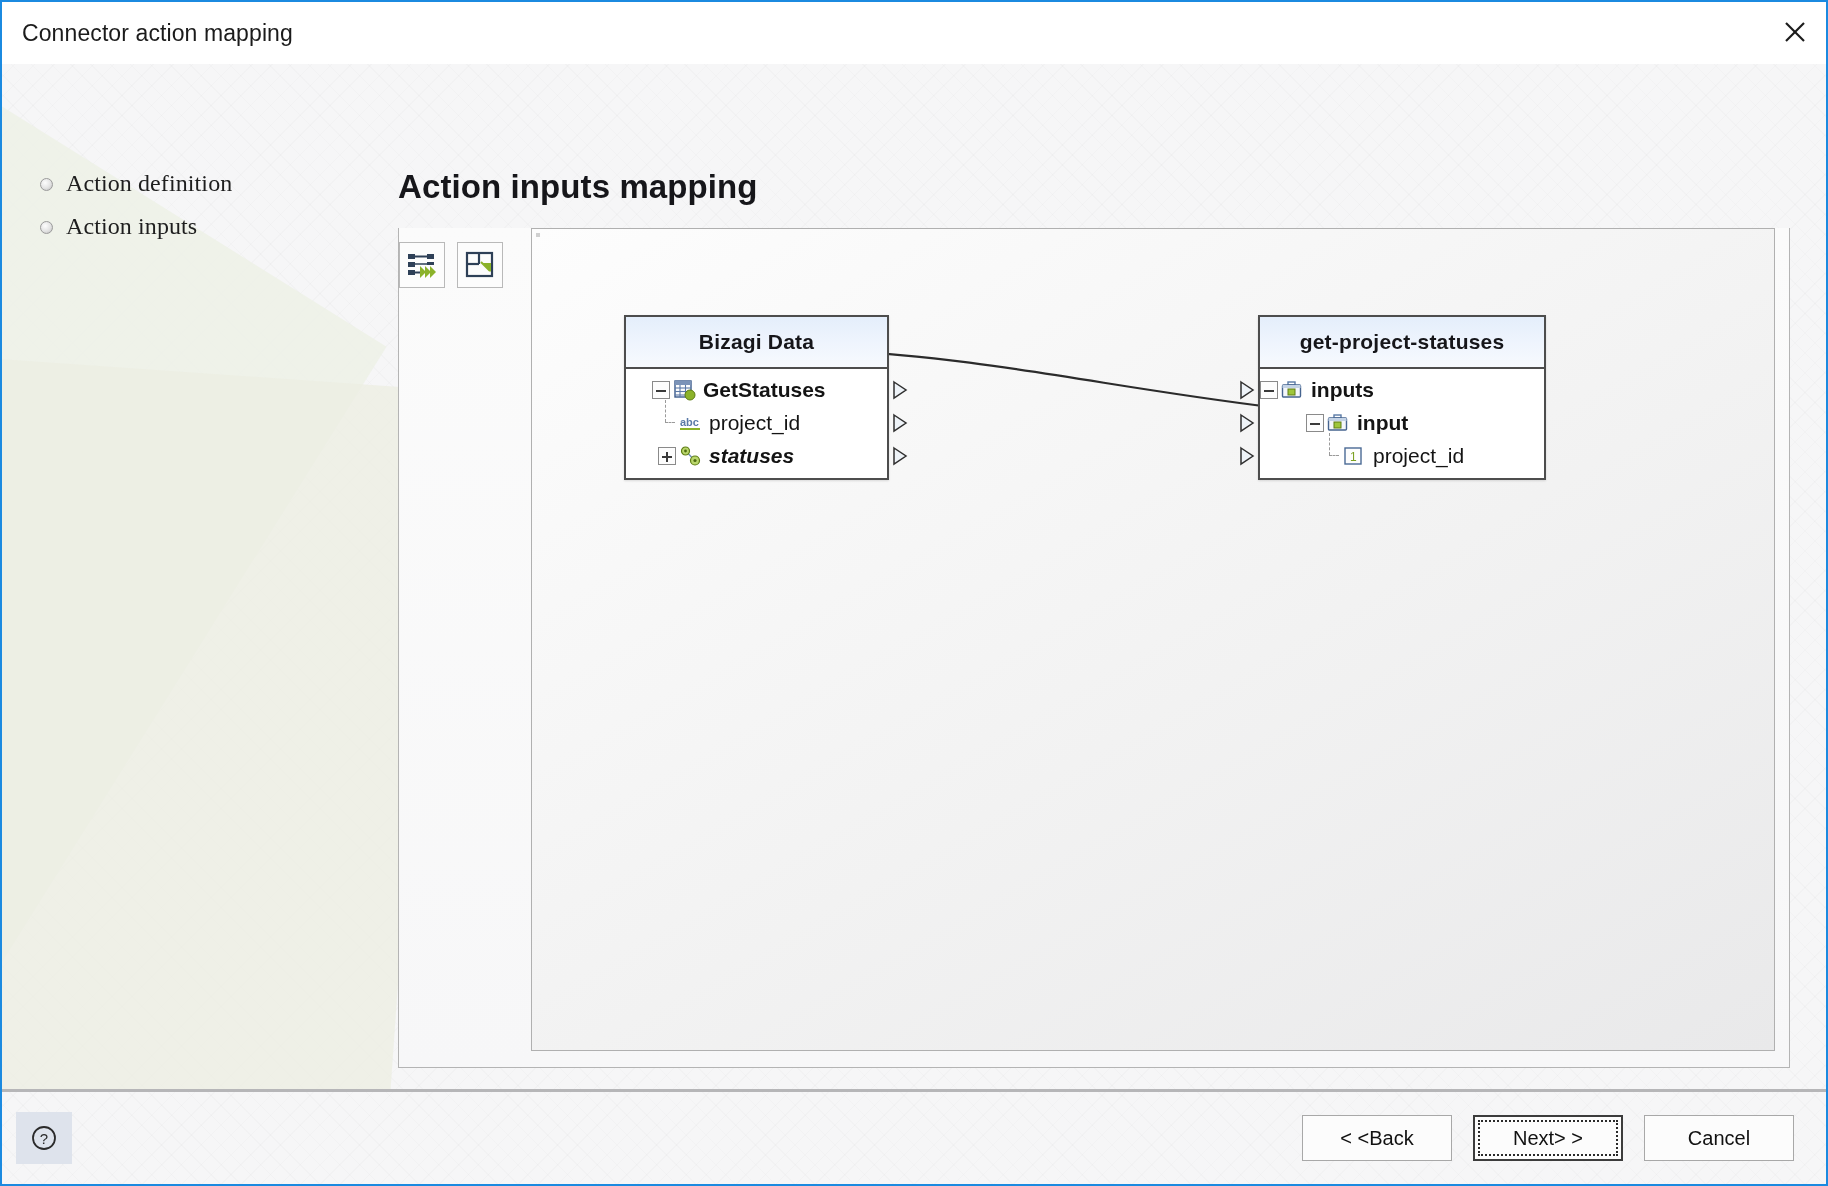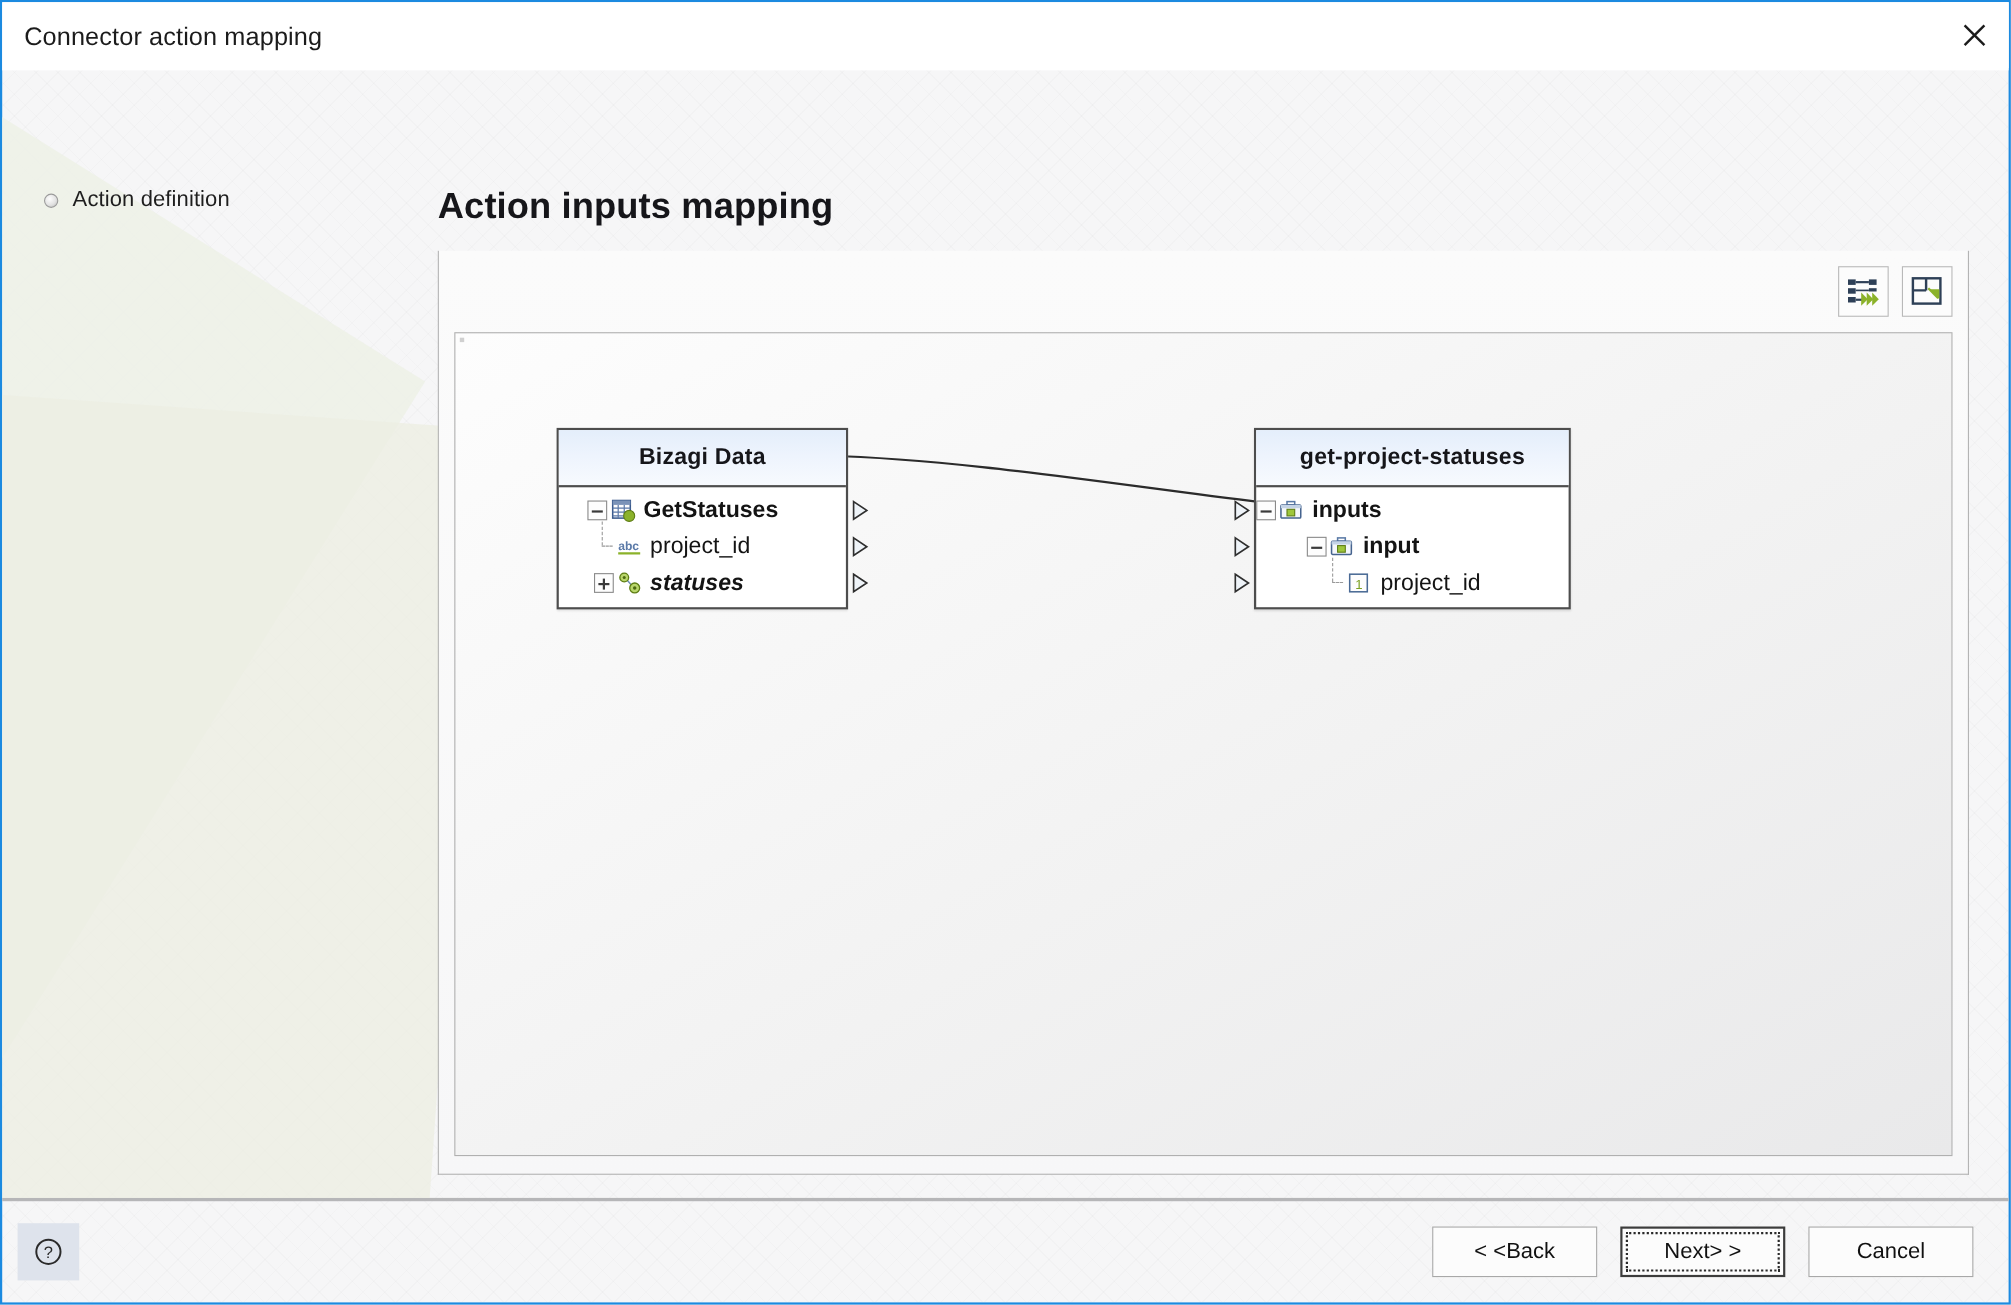--- a/index.html
+++ b/index.html
@@ -76,21 +76,21 @@
     cursor: pointer;
   }
   .side-bullet {
     width: 13px; height: 13px; flex: 0 0 13px;
     border-radius: 50%;
     background: radial-gradient(circle at 38% 35%, #fdfdfd 0%, #e3e3e3 55%, #b9b9b9 100%);
     border: 1px solid #9b9b9b;
     position: relative; top: 1px;
   }
   .side-label {
-    font-size: 20px; color: #1e1e1e; letter-spacing: .1px;
+    font-size: 24px; color: #1e1e1e; letter-spacing: .1px; font-family: Liberation Serif, serif;
   }
 
   
   #main {
     position: relative; z-index: 2;
     flex: 1 1 auto; min-width: 0;
     padding: 0 36px 0 0;
     display: flex; flex-direction: column;
   }
   #page-title {
@@ -100,21 +100,21 @@
   }
 
   
   #mapper-panel {
     flex: 0 0 auto;
     margin-left: 8px;
     border: 1px solid #b4b4b4;
     border-top: none;
     background: linear-gradient(180deg,#fbfbfb 0%, #f7f7f8 100%);
     height: 840px;
-    display: flex; flex-direction: column;
+    display: flex; flex-direction: row;
   }
   #mapper-toolbar {
     height: 74px; flex: 0 0 74px;
     display: flex; align-items: center; justify-content: flex-end;
     padding-right: 14px; gap: 12px;
   }
   .tool-btn {
     width: 46px; height: 46px;
     border: 1px solid #b9b9b9;
     background: #fcfcfc;
@@ -249,20 +249,24 @@
 
     <div id="wm">
       <div class="d1"></div>
       <div class="d2"></div>
     </div>
 
     <div id="sidebar">
       <div class="side-item">
         <span class="side-bullet"></span>
         <span class="side-label">Action definition</span>
+      </div>
+      <div class="side-item">
+        <span class="side-bullet"></span>
+        <span class="side-label">Action inputs</span>
       </div>
     </div>
 
     <div id="main">
       <div id="page-title">Action inputs mapping</div>
 
       <div id="mapper-panel">
 
         <div id="mapper-toolbar">
           <div class="tool-btn">

